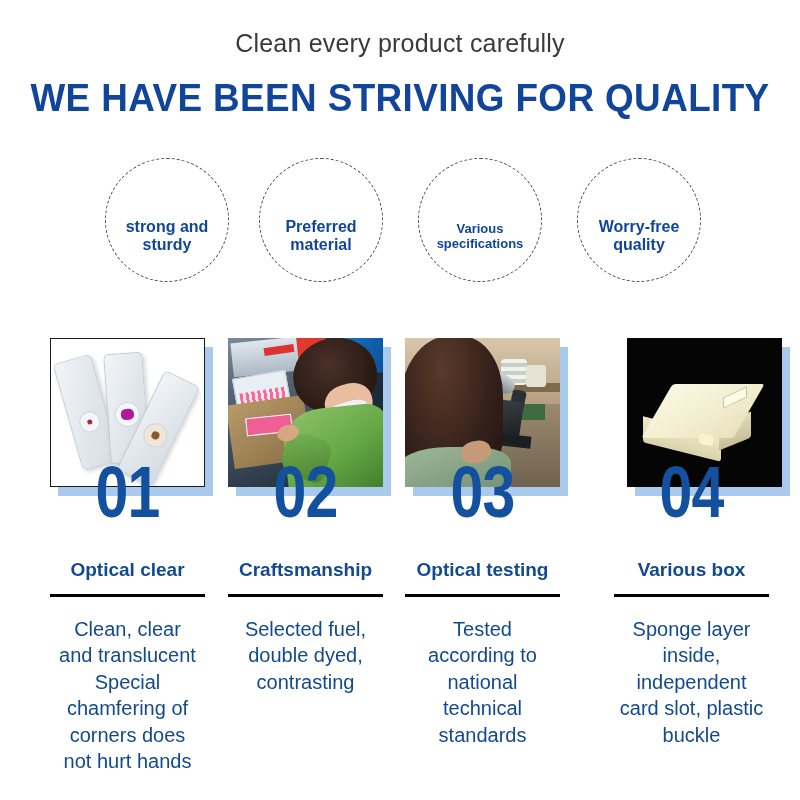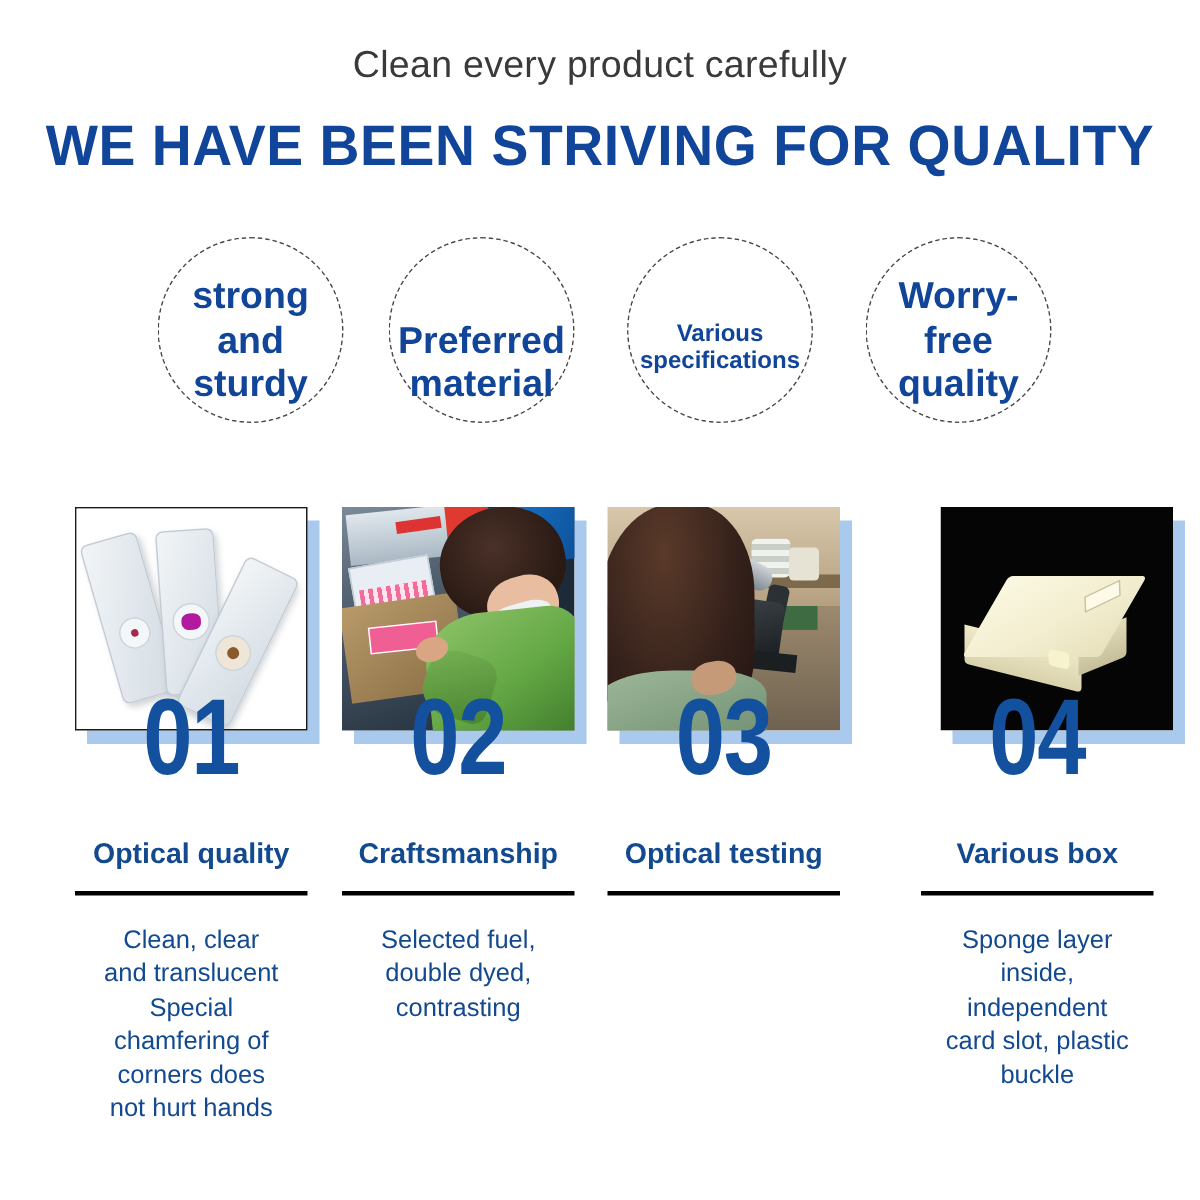--- a/index.html
+++ b/index.html
@@ -58,29 +58,29 @@
     border-radius: 50%;
     border: 1.4px dashed #4a4a4a;
     box-sizing: border-box;
     display: flex;
     align-items: flex-end;
     justify-content: center;
   }
   .circle-label {
     color: #10459a;
     font-weight: bold;
-    font-size: 25px;
+    font-size: 16px;
     line-height: 1.17;
     text-align: center;
     width: 150px;
-    margin-bottom: 10px;
+    margin-bottom: 26px;
     white-space: pre-line;
   }
   .circle-label.small {
-    font-size: 16px;
+    font-size: 13px;
     margin-bottom: 30px;
   }
   .c0 { left: 105px; }
   .c1 { left: 259px; }
   .c2 { left: 418px; }
   .c3 { left: 577px; align-items: flex-end; }
 
   
   .cards {
     position: absolute;
@@ -161,21 +161,21 @@
     width: 155px;
     height: 3px;
     background: #000000;
   }
   .card-desc {
     position: absolute;
     top: 278px;
     left: -6px;
     width: 167px;
     text-align: center;
-    font-size: 17px;
+    font-size: 20px;
     color: #12498f;
     line-height: 1.32;
     white-space: pre-line;
   }
 
   
 
   
   .slides-bg { position:absolute; inset:0; background:#ffffff; }
   .slide {
@@ -344,21 +344,21 @@
             </div>
           </div>
         <div class="slide s3">
             <div class="spot" style="top:50px;width:22px;height:22px;background:#efe6d8;">
               <i style="width:8px;height:8px;background:#8a5a2b;"></i>
             </div>
           </div>
       </div>
     </div>
     <div class="num">01</div>
-    <div class="card-title">Optical quality</div>
+    <div class="card-title">Optical clear</div>
     <div class="rule"></div>
     <div class="card-desc">Clean, clear
 and translucent
 Special
 chamfering of
 corners does
 not hurt hands</div>
   </div>
 
   <div class="card card1">
@@ -410,20 +410,25 @@
           <div class="scope-stage"></div>
           <div class="hair3"></div>
           <div class="shoulder"></div>
           <div class="hand3"></div>
         </div>
       </div>
     </div>
     <div class="num">03</div>
     <div class="card-title">Optical testing</div>
     <div class="rule"></div>
+    <div class="card-desc">Tested
+according to
+national
+technical
+standards</div>
   </div>
 
   <div class="card card3">
     <div class="thumb-wrap">
       <div class="thumb-shadow"></div>
       <div class="thumb">
         <div class="b04">
           <div class="boxfront"></div>
           <div class="boxside"></div>
           <div class="boxtop"></div>

